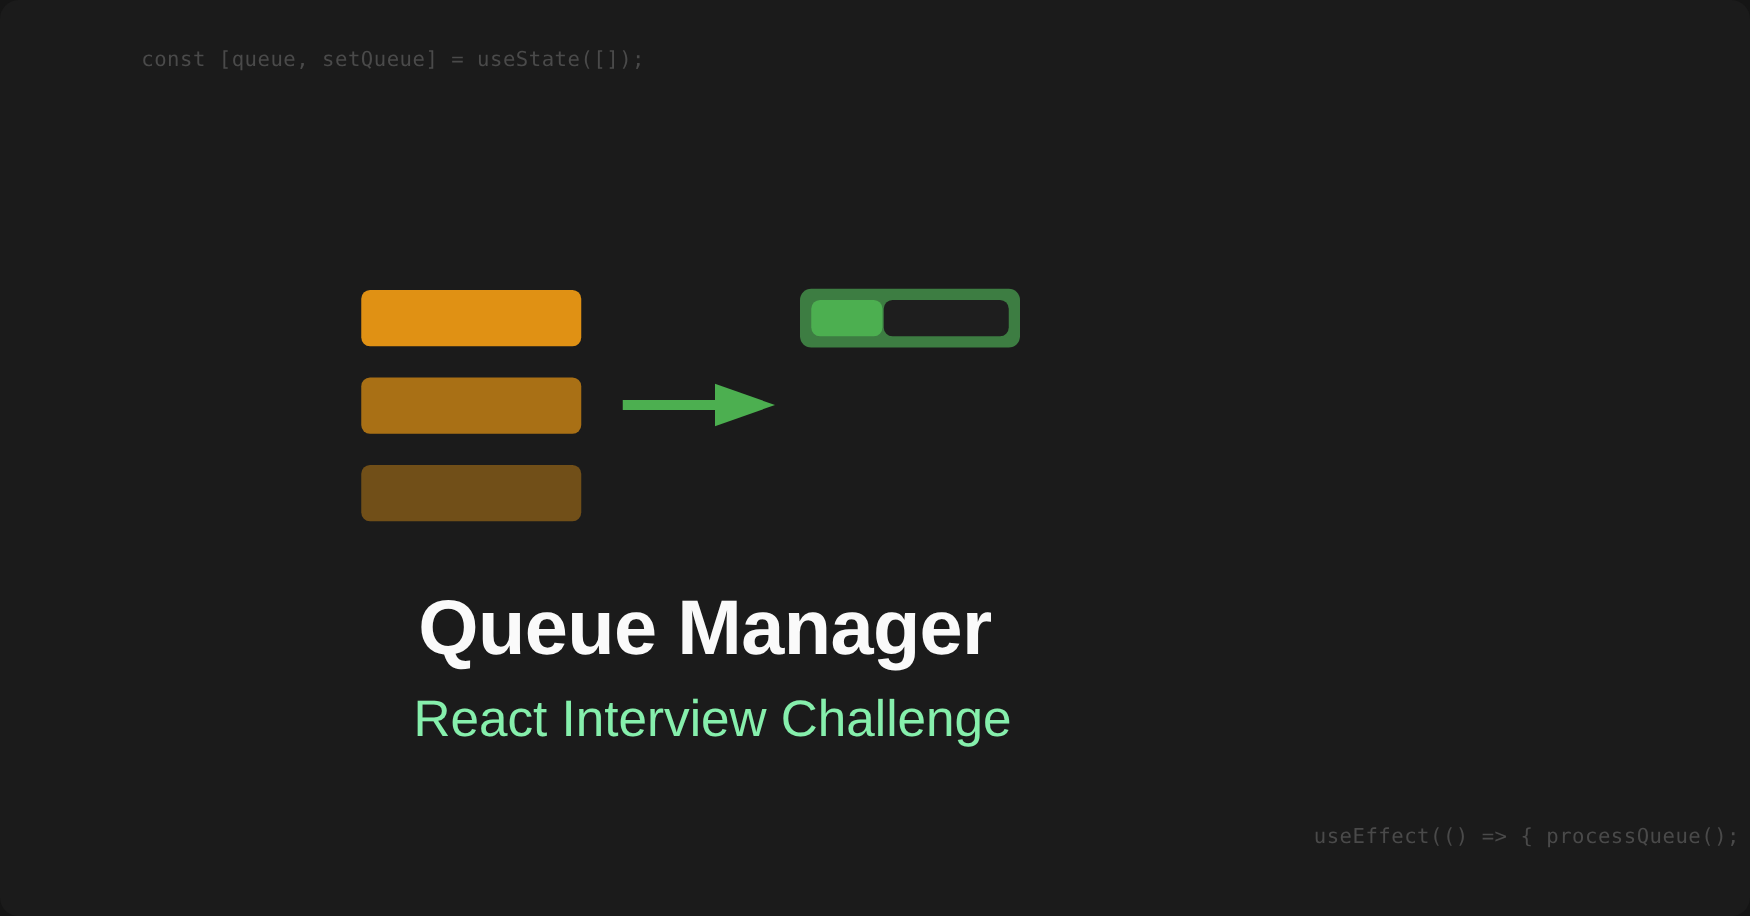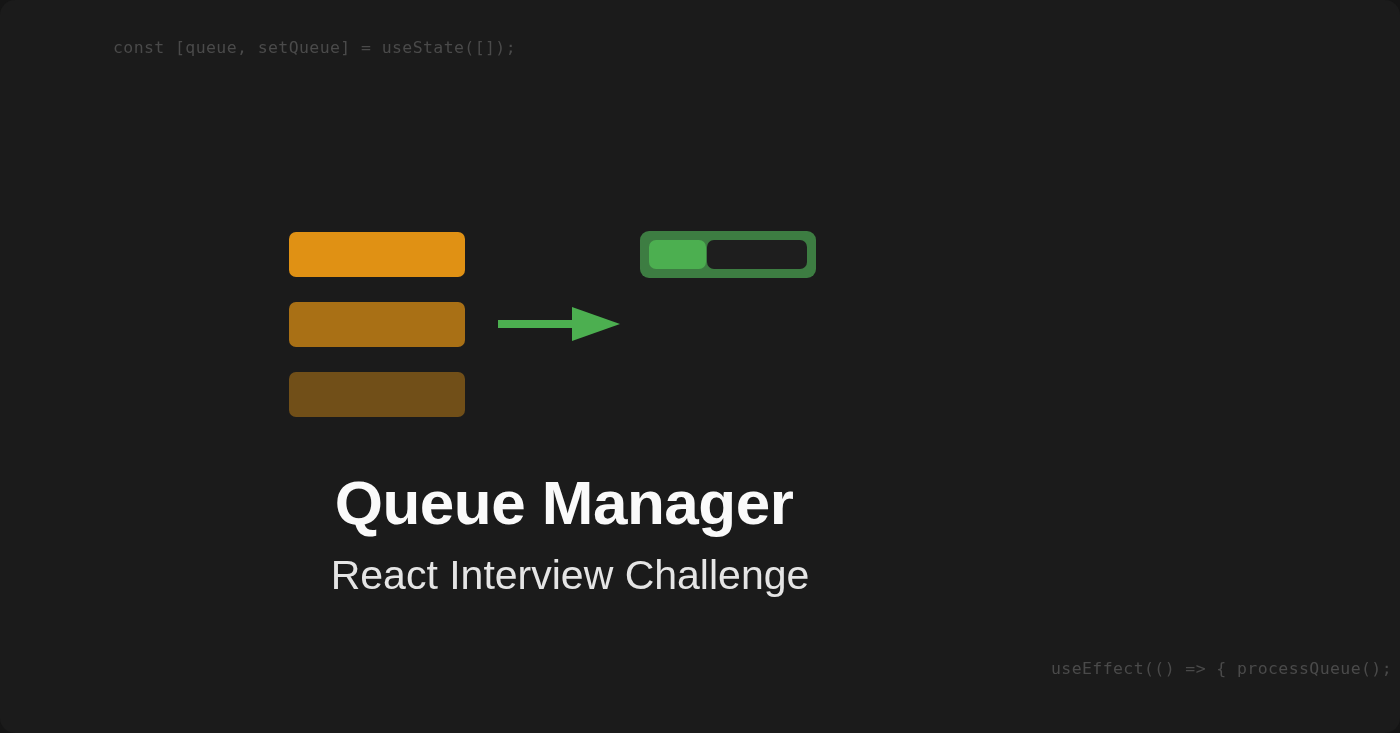--- a/index.html
+++ b/index.html
@@ -108,21 +108,21 @@
     line-height: 74px;
     color: #fafafa;
     letter-spacing: -0.5px;
     margin: 0;
   }
   #page-subtitle {
     font-family: "Liberation Sans", sans-serif;
     font-weight: normal;
     font-size: 41px;
     line-height: 50px;
-    color: #e5e5e5;
+    color: #86efac;
     letter-spacing: 0px;
     margin: 10px 0 0 12px;
   }
 </style>
 </head>
 <body>
 
 <div id="stage">
 
   <div class="code-snippet" id="code-top">const [queue, setQueue] = useState([]);</div>

